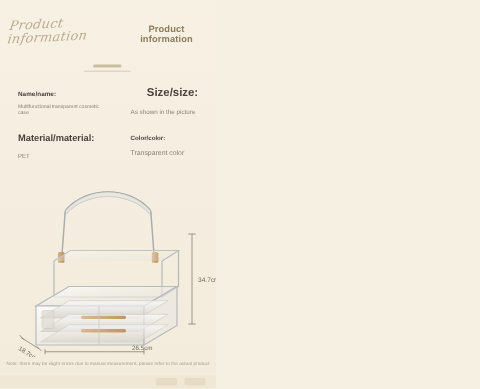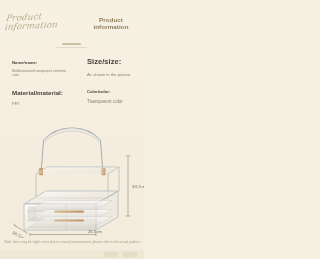--- a/index.html
+++ b/index.html
@@ -72,21 +72,21 @@
   .sp-name{left:12px;top:2px;width:58px;}
   .sp-name .lbl{font-size:4.2px;line-height:5px;letter-spacing:.05px;}
   .sp-name .val{font-size:3.4px;line-height:4.4px;margin-top:4px;}
 
   .sp-mat{left:12px;top:31px;width:62px;}
   .sp-mat .lbl{font-size:6.2px;line-height:7px;}
   .sp-mat .val{font-size:4px;line-height:5px;margin-top:5px;}
 
   
   .sp-size{left:87px;top:0px;width:56px;}
-  .sp-size .lbl{font-size:7.6px;line-height:8.6px;}
+  .sp-size .lbl{font-size:7.6px;line-height:8.6px;text-align:center;}
   .sp-size .val{font-size:4.2px;line-height:5px;margin-top:5px;}
 
   .sp-color{left:87px;top:31px;width:56px;}
   .sp-color .lbl{font-size:4.1px;line-height:5px;}
   .sp-color .val{font-size:4.6px;line-height:5.4px;margin-top:5px;}
 
   
   .photo{
     position:absolute;left:0;top:112px;width:144px;height:126px;
   }

